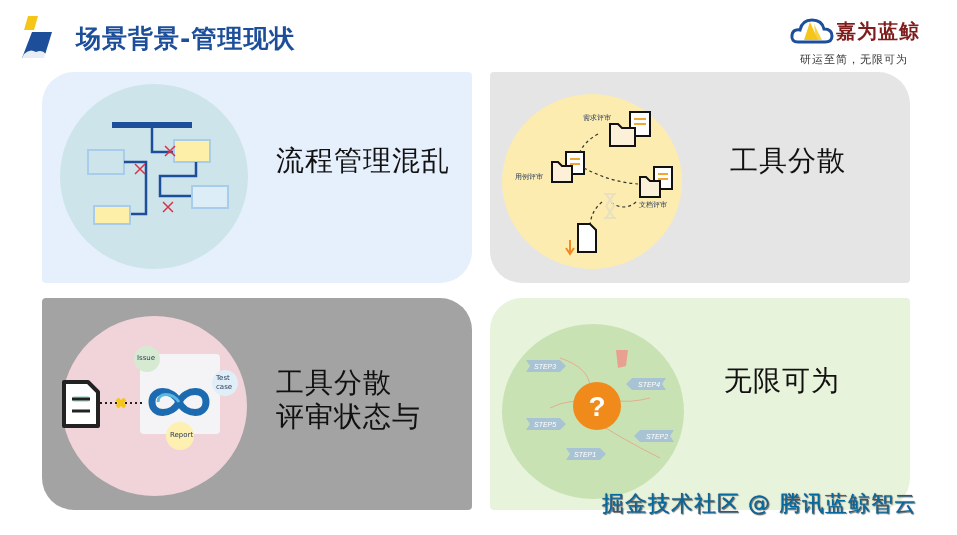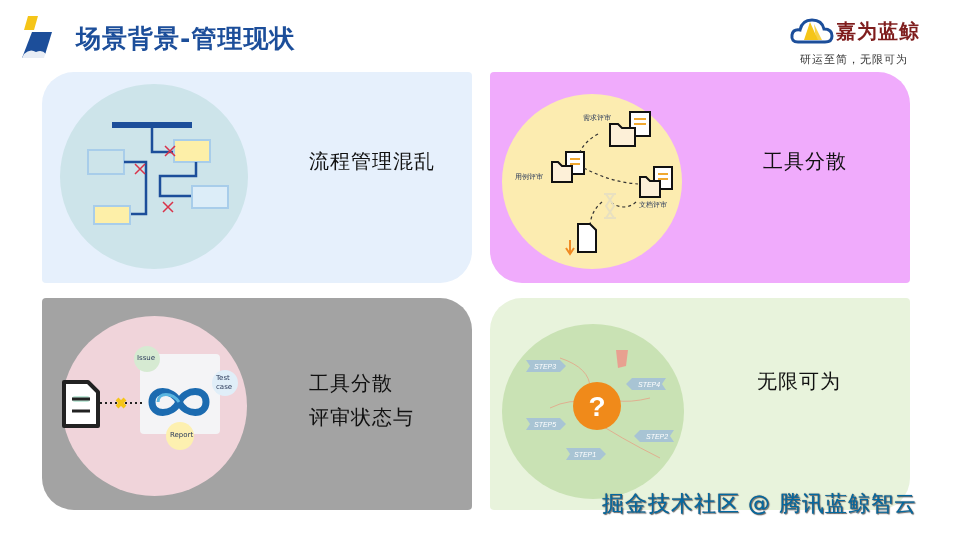--- a/index.html
+++ b/index.html
@@ -4,29 +4,29 @@
 <style>
   html,body{margin:0;padding:0;}
   body{width:957px;height:535px;background:#ffffff;position:relative;overflow:hidden;font-family:"DejaVu Sans","Liberation Sans",sans-serif;}
   .logo-mark{position:absolute;left:20px;top:16px;width:34px;height:42px;}
   .page-title{position:absolute;left:76px;top:22px;font-size:25px;font-weight:bold;color:#1c4e9a;letter-spacing:1px;}
   .brand{position:absolute;left:790px;top:14px;width:150px;height:56px;}
   .brand-name{position:absolute;left:46px;top:4px;font-size:20px;font-weight:bold;color:#7f1d1d;letter-spacing:1px;}
   .brand-slogan{position:absolute;left:10px;top:38px;font-size:11px;color:#333;letter-spacing:1px;}
   .panel{position:absolute;overflow:hidden;}
   .p-tl{left:42px;top:72px;width:430px;height:211px;background:#e6f0fc;border-radius:32px 4px 32px 4px;}
-  .p-tr{left:490px;top:72px;width:420px;height:211px;background:#f0abfc;border-radius:4px 32px 4px 32px;}
+  .p-tr{left:490px;top:72px;width:420px;height:211px;background:#e5e5e5;border-radius:4px 32px 4px 32px;}
   .p-bl{left:42px;top:298px;width:430px;height:212px;background:#a3a3a3;border-radius:4px 32px 4px 32px;}
   .p-br{left:490px;top:298px;width:420px;height:212px;background:#e8f3dc;border-radius:32px 4px 32px 4px;}
   .circle{position:absolute;border-radius:50%;}
   .p-tl .circle{left:18px;top:12px;width:188px;height:185px;background:#cde4ea;}
   .p-tr .circle{left:12px;top:22px;width:180px;height:175px;background:#fcecb0;}
   .p-bl .circle{left:20px;top:18px;width:185px;height:180px;background:#f0d4da;}
   .p-br .circle{left:12px;top:26px;width:182px;height:175px;background:#c9e2b4;}
-  .panel-label{position:absolute;font-size:20px;color:#111;line-height:34px;letter-spacing:1px;margin-left:33px;}
+  .panel-label{position:absolute;font-size:28px;color:#111;line-height:34px;letter-spacing:1px;}
   .p-tl .panel-label{left:234px;top:72px;}
   .p-tr .panel-label{left:240px;top:72px;}
   .p-bl .panel-label{left:234px;top:68px;}
   .p-br .panel-label{left:234px;top:66px;}
   .small-lbl{position:absolute;font-size:7px;color:#2a3a5a;}
   .footer-watermark{position:absolute;left:602px;top:489px;font-size:22px;color:#0369a1;text-shadow:0 0 1px #555,1px 1px 1px #666;letter-spacing:1px;text-align:center;}
   svg{position:absolute;overflow:visible;}
 </style>
 </head>
 <body>

